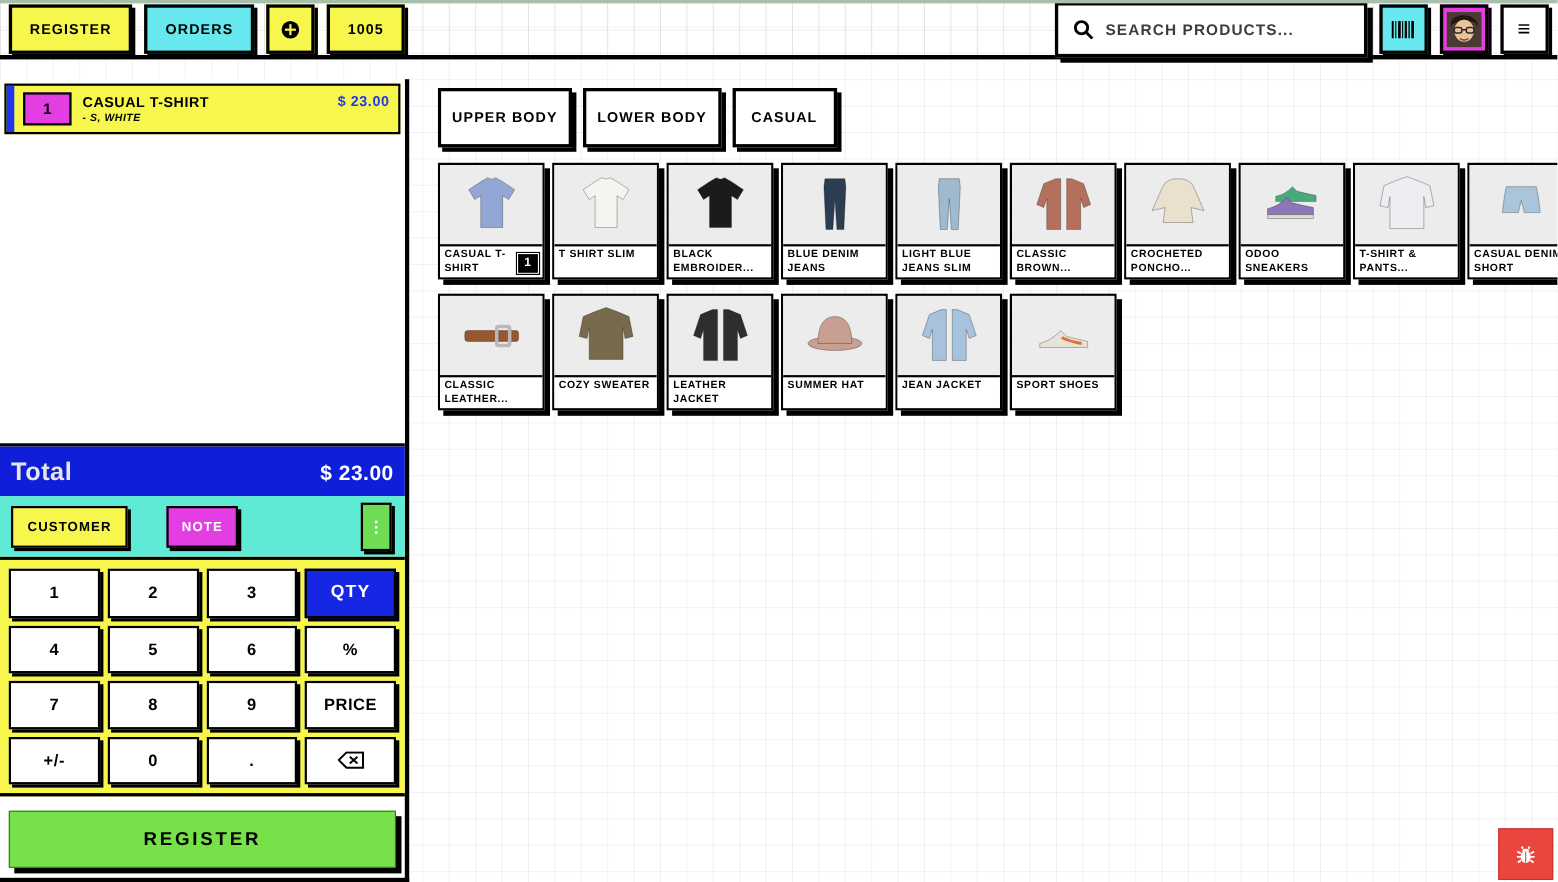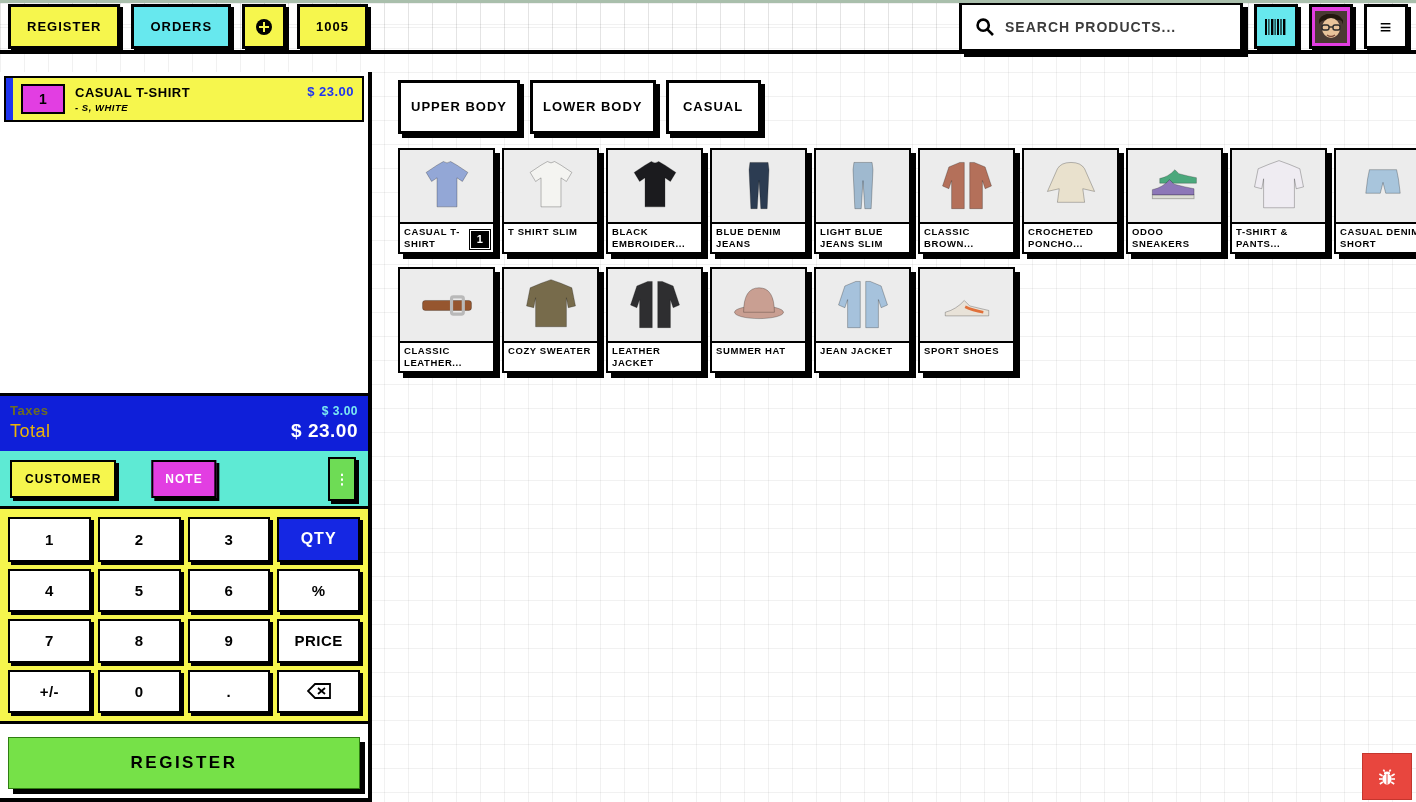--- a/index.html
+++ b/index.html
@@ -65,21 +65,21 @@
   }
   .ol-name { font-weight:bold; font-size:13px; letter-spacing:.5px; }
   .ol-attrs { font-weight:bold; font-style:italic; font-size:9.5px; letter-spacing:.5px; margin-top:2px; }
   .ol-price { margin-left:auto; align-self:flex-start; color:#1f35f0; font-weight:bold; font-size:13px; letter-spacing:.5px; }
   
   .totals { background:#0f1fd9; padding:7px 10px 9px; }
   .tax-row { display:flex; justify-content:space-between; align-items:baseline; }
   .tax-label { color:#6e6e23; font-weight:bold; font-size:13px; letter-spacing:.5px; }
   .tax-value { color:#7ceaf2; font-weight:bold; font-size:12px; letter-spacing:.5px; }
   .total-row { display:flex; justify-content:space-between; align-items:baseline; margin-top:2px; }
-  .total-label { color:#eab308; font-weight:normal; font-size:18px; letter-spacing:.5px; }
+  .total-label { color:#e5e5e5; font-weight:bold; font-size:23px; letter-spacing:.5px; }
   .total-value { color:#fff; font-weight:bold; font-size:19px; letter-spacing:.5px; }
   
   .action-strip {
     background:#5eead4; height:55px; display:flex; align-items:center;
     padding:0 12px 0 10px; position:relative;
   }
   .strip-btn {
     border:2px solid #000; box-shadow:3px 3px 0 #000; font-weight:bold;
     font-size:12px; letter-spacing:1px; cursor:pointer;
     display:flex; align-items:center; justify-content:center;
@@ -210,24 +210,20 @@
           <div>
             <div class="ol-name">CASUAL T-SHIRT</div>
             <div class="ol-attrs">- S, WHITE</div>
           </div>
           <div class="ol-price">$ 23.00</div>
         </div>
       </div>
     </div>
 
   <div class="totals grid">
-    <div class="tax-row">
-      <span class="tax-label">Taxes</span>
-      <span class="tax-value">$ 3.00</span>
-    </div>
     <div class="total-row">
       <span class="total-label">Total</span>
       <span class="total-value">$ 23.00</span>
     </div>
   </div>
 
   <div class="action-strip grid">
     <button class="strip-btn customer-btn">CUSTOMER</button>
     <button class="strip-btn note-btn">NOTE</button>
     <button class="strip-btn dots-btn">

